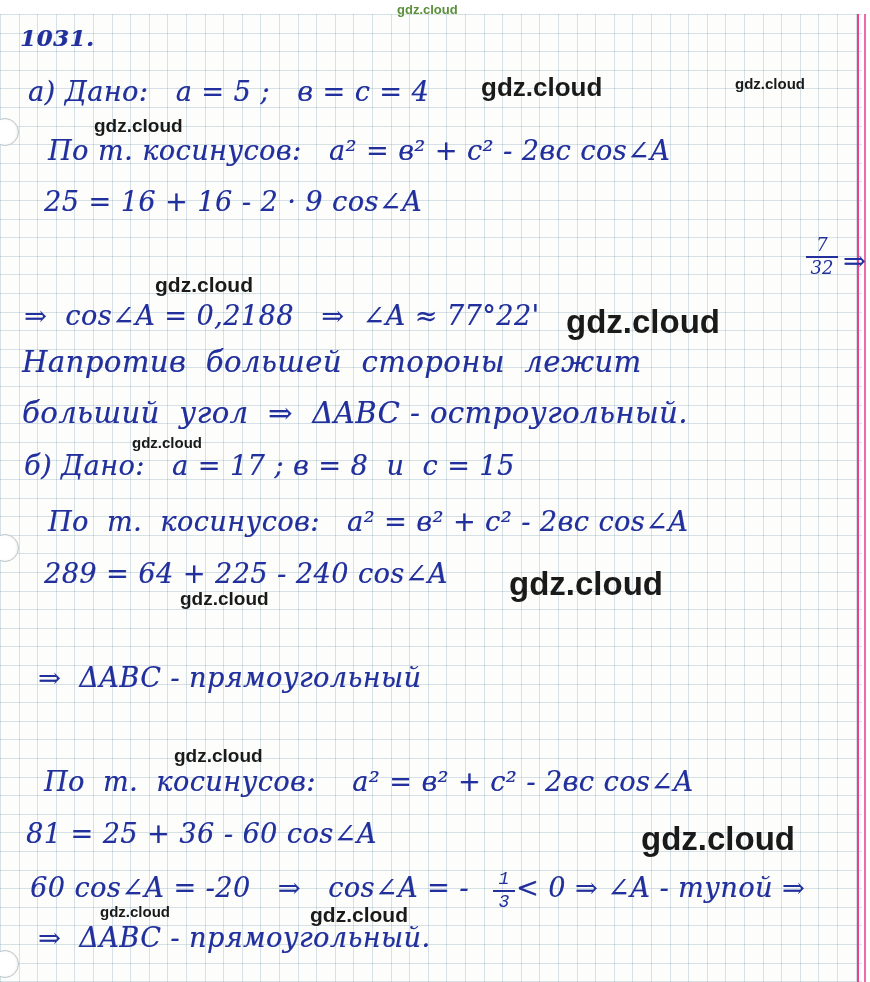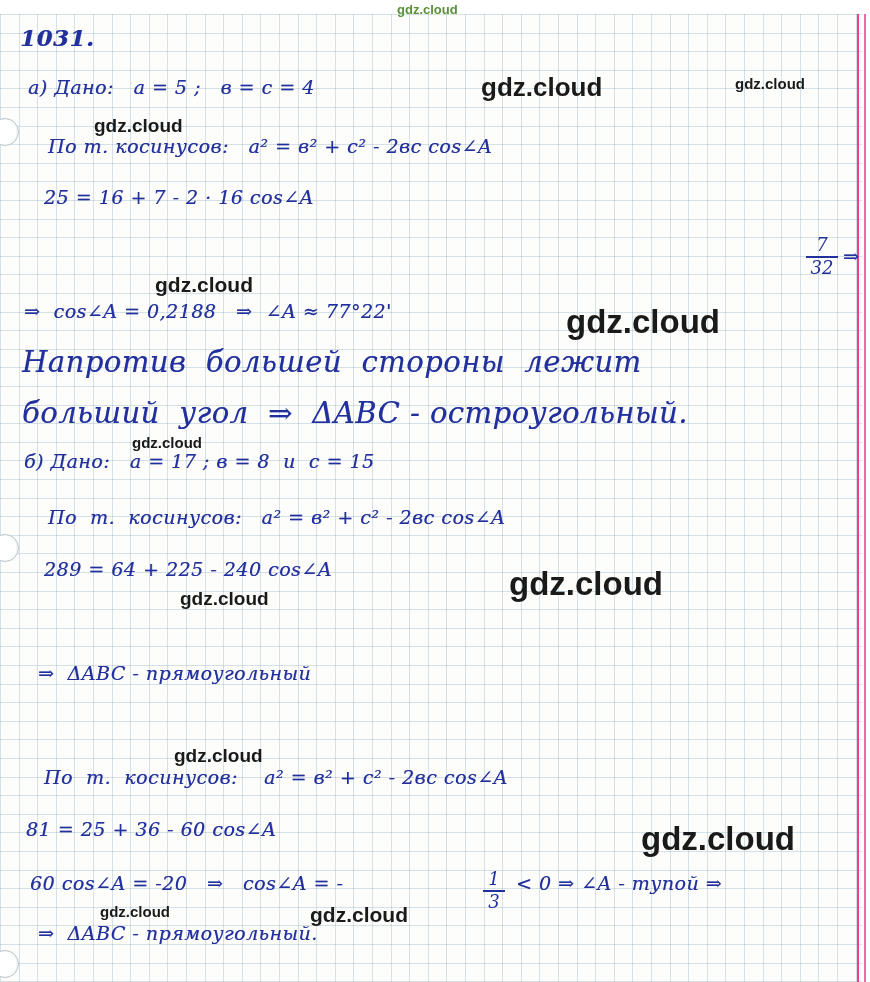--- a/index.html
+++ b/index.html
@@ -74,21 +74,21 @@
   .hw {
     position: absolute;
     color: #21309c;
     font-family: "DejaVu Serif", serif;
     font-style: italic;
     white-space: pre;
     letter-spacing: 0.5px;
     text-shadow: 0.4px 0 0 rgba(33,48,156,0.55);
   }
   .hw.t-num   { font-size: 23px; font-weight: 600; }
-  .hw.t-main  { font-size: 19px; }
+  .hw.t-main  { font-size: 27px; }
   .hw.t-big   { font-size: 29px; }
 
   .frac {
     position: absolute;
     color: #21309c;
     font-family: "DejaVu Serif", serif;
     font-style: italic;
     text-align: center;
     font-size: 18px;
     line-height: 1.05;
@@ -127,21 +127,21 @@
   <div class="hole h1"></div>
   <div class="hole h2"></div>
   <div class="hole h3"></div>
 
   <div class="hw t-num" style="left:20px; top:24px;">1031.</div>
 
   <div class="hw t-main" style="left:28px; top:76px;">а) Дано:   а = 5 ;   в = с = 4</div>
 
   <div class="hw t-main" style="left:48px; top:135px;">По т. косинусов:   а² = в² + с² - 2вс cos∠A</div>
 
-  <div class="hw t-main" style="left:44px; top:186px;">25 = 16 + 7 - 2 · 16 cos∠A</div>
+  <div class="hw t-main" style="left:44px; top:186px;">25 = 16 + 16 - 2 · 9 cos∠A</div>
 
 
   <div class="frac" style="left:806px; top:236px; width:32px;">
     <span>7</span>
     <span class="bar"></span>
     <span>32</span>
   </div>
   <div class="hw t-main" style="left:843px; top:245px;">⇒</div>
 
   <div class="hw t-main" style="left:24px; top:300px;">⇒  cos∠A = 0,2188   ⇒  ∠A ≈ 77°22'</div>
@@ -159,21 +159,21 @@
 
   <div class="hw t-main" style="left:38px; top:662px;">⇒  ΔABC - прямоугольный</div>
 
 
   <div class="hw t-main" style="left:44px; top:766px;">По  т.  косинусов:    а² = в² + с² - 2вс cos∠A</div>
 
   <div class="hw t-main" style="left:26px; top:818px;">81 = 25 + 36 - 60 cos∠A</div>
 
   <div class="hw t-main" style="left:30px; top:872px;">60 cos∠A = -20   ⇒   cos∠A = -</div>
 
-  <div class="frac" style="left:483px; top:870px; width:22px;">
+  <div class="frac" style="left:493px; top:870px; width:22px;font-family:Liberation Mono, monospace;">
     <span>1</span>
     <span class="bar"></span>
     <span>3</span>
   </div>
 
   <div class="hw t-main" style="left:516px; top:872px;">&lt; 0 ⇒ ∠A - тупой ⇒</div>
 
   <div class="hw t-main" style="left:38px; top:922px;">⇒  ΔABC - прямоугольный.</div>
 
   <div id="watermark-layer">

